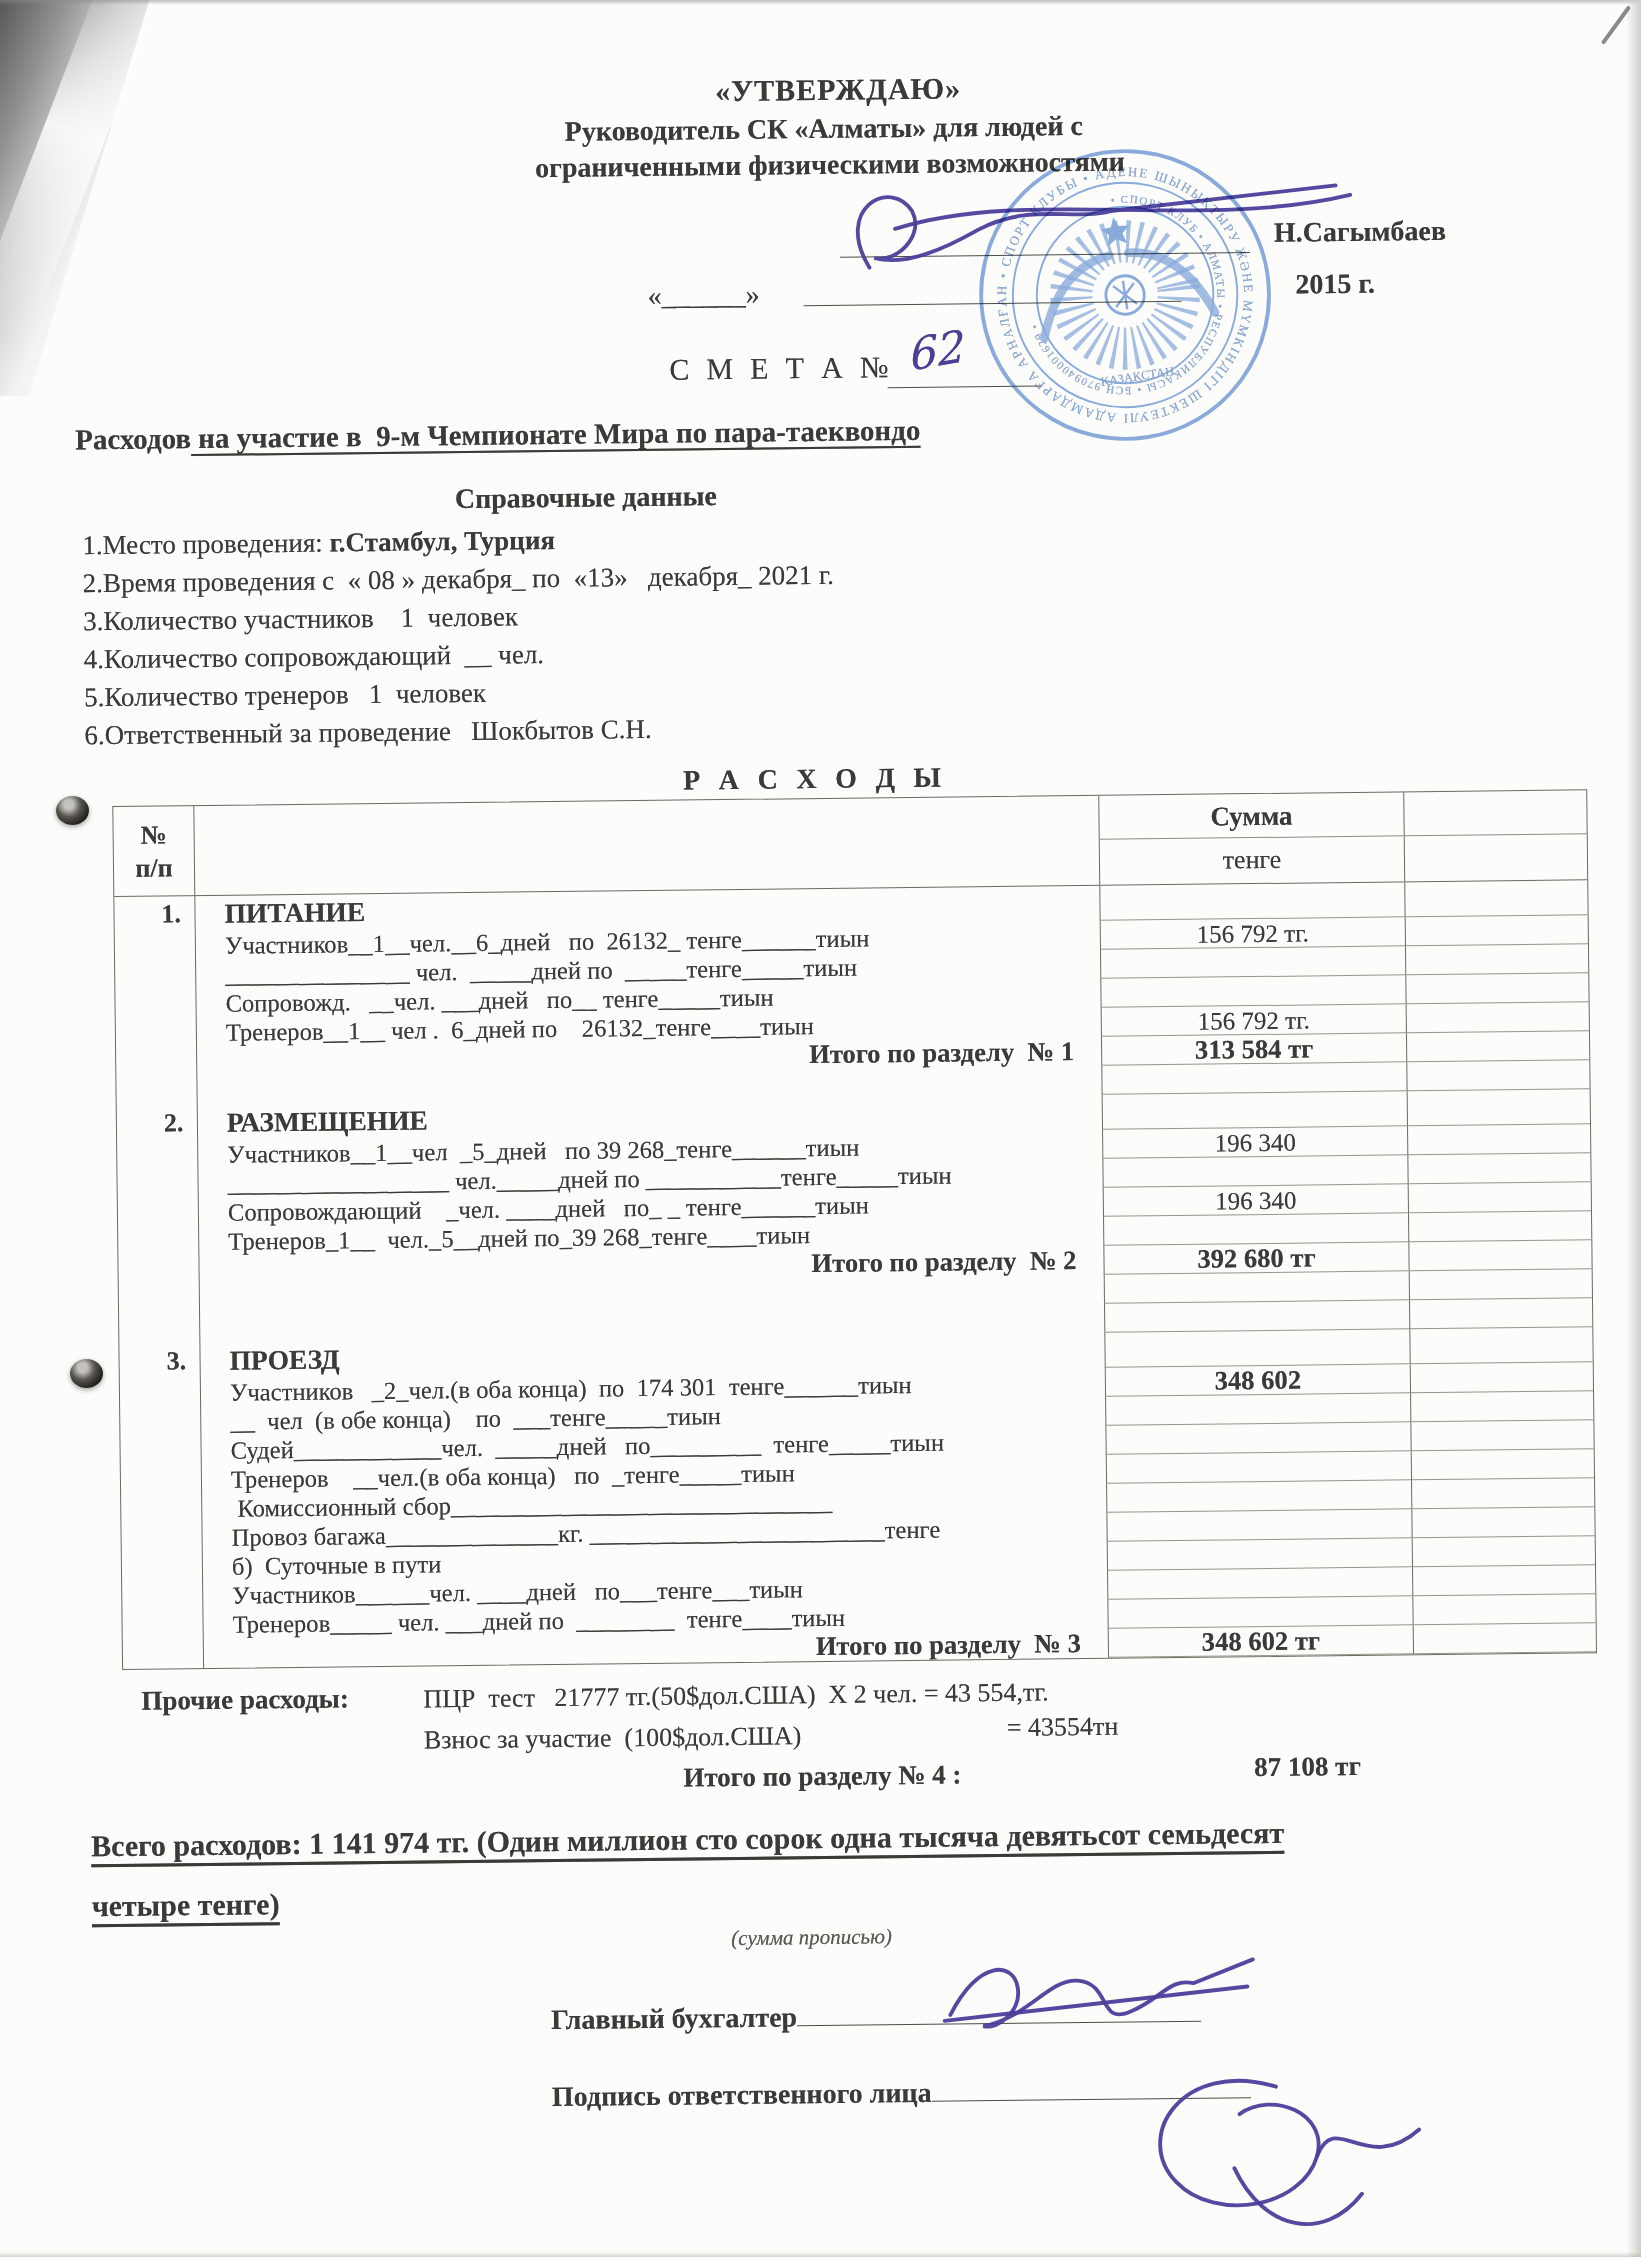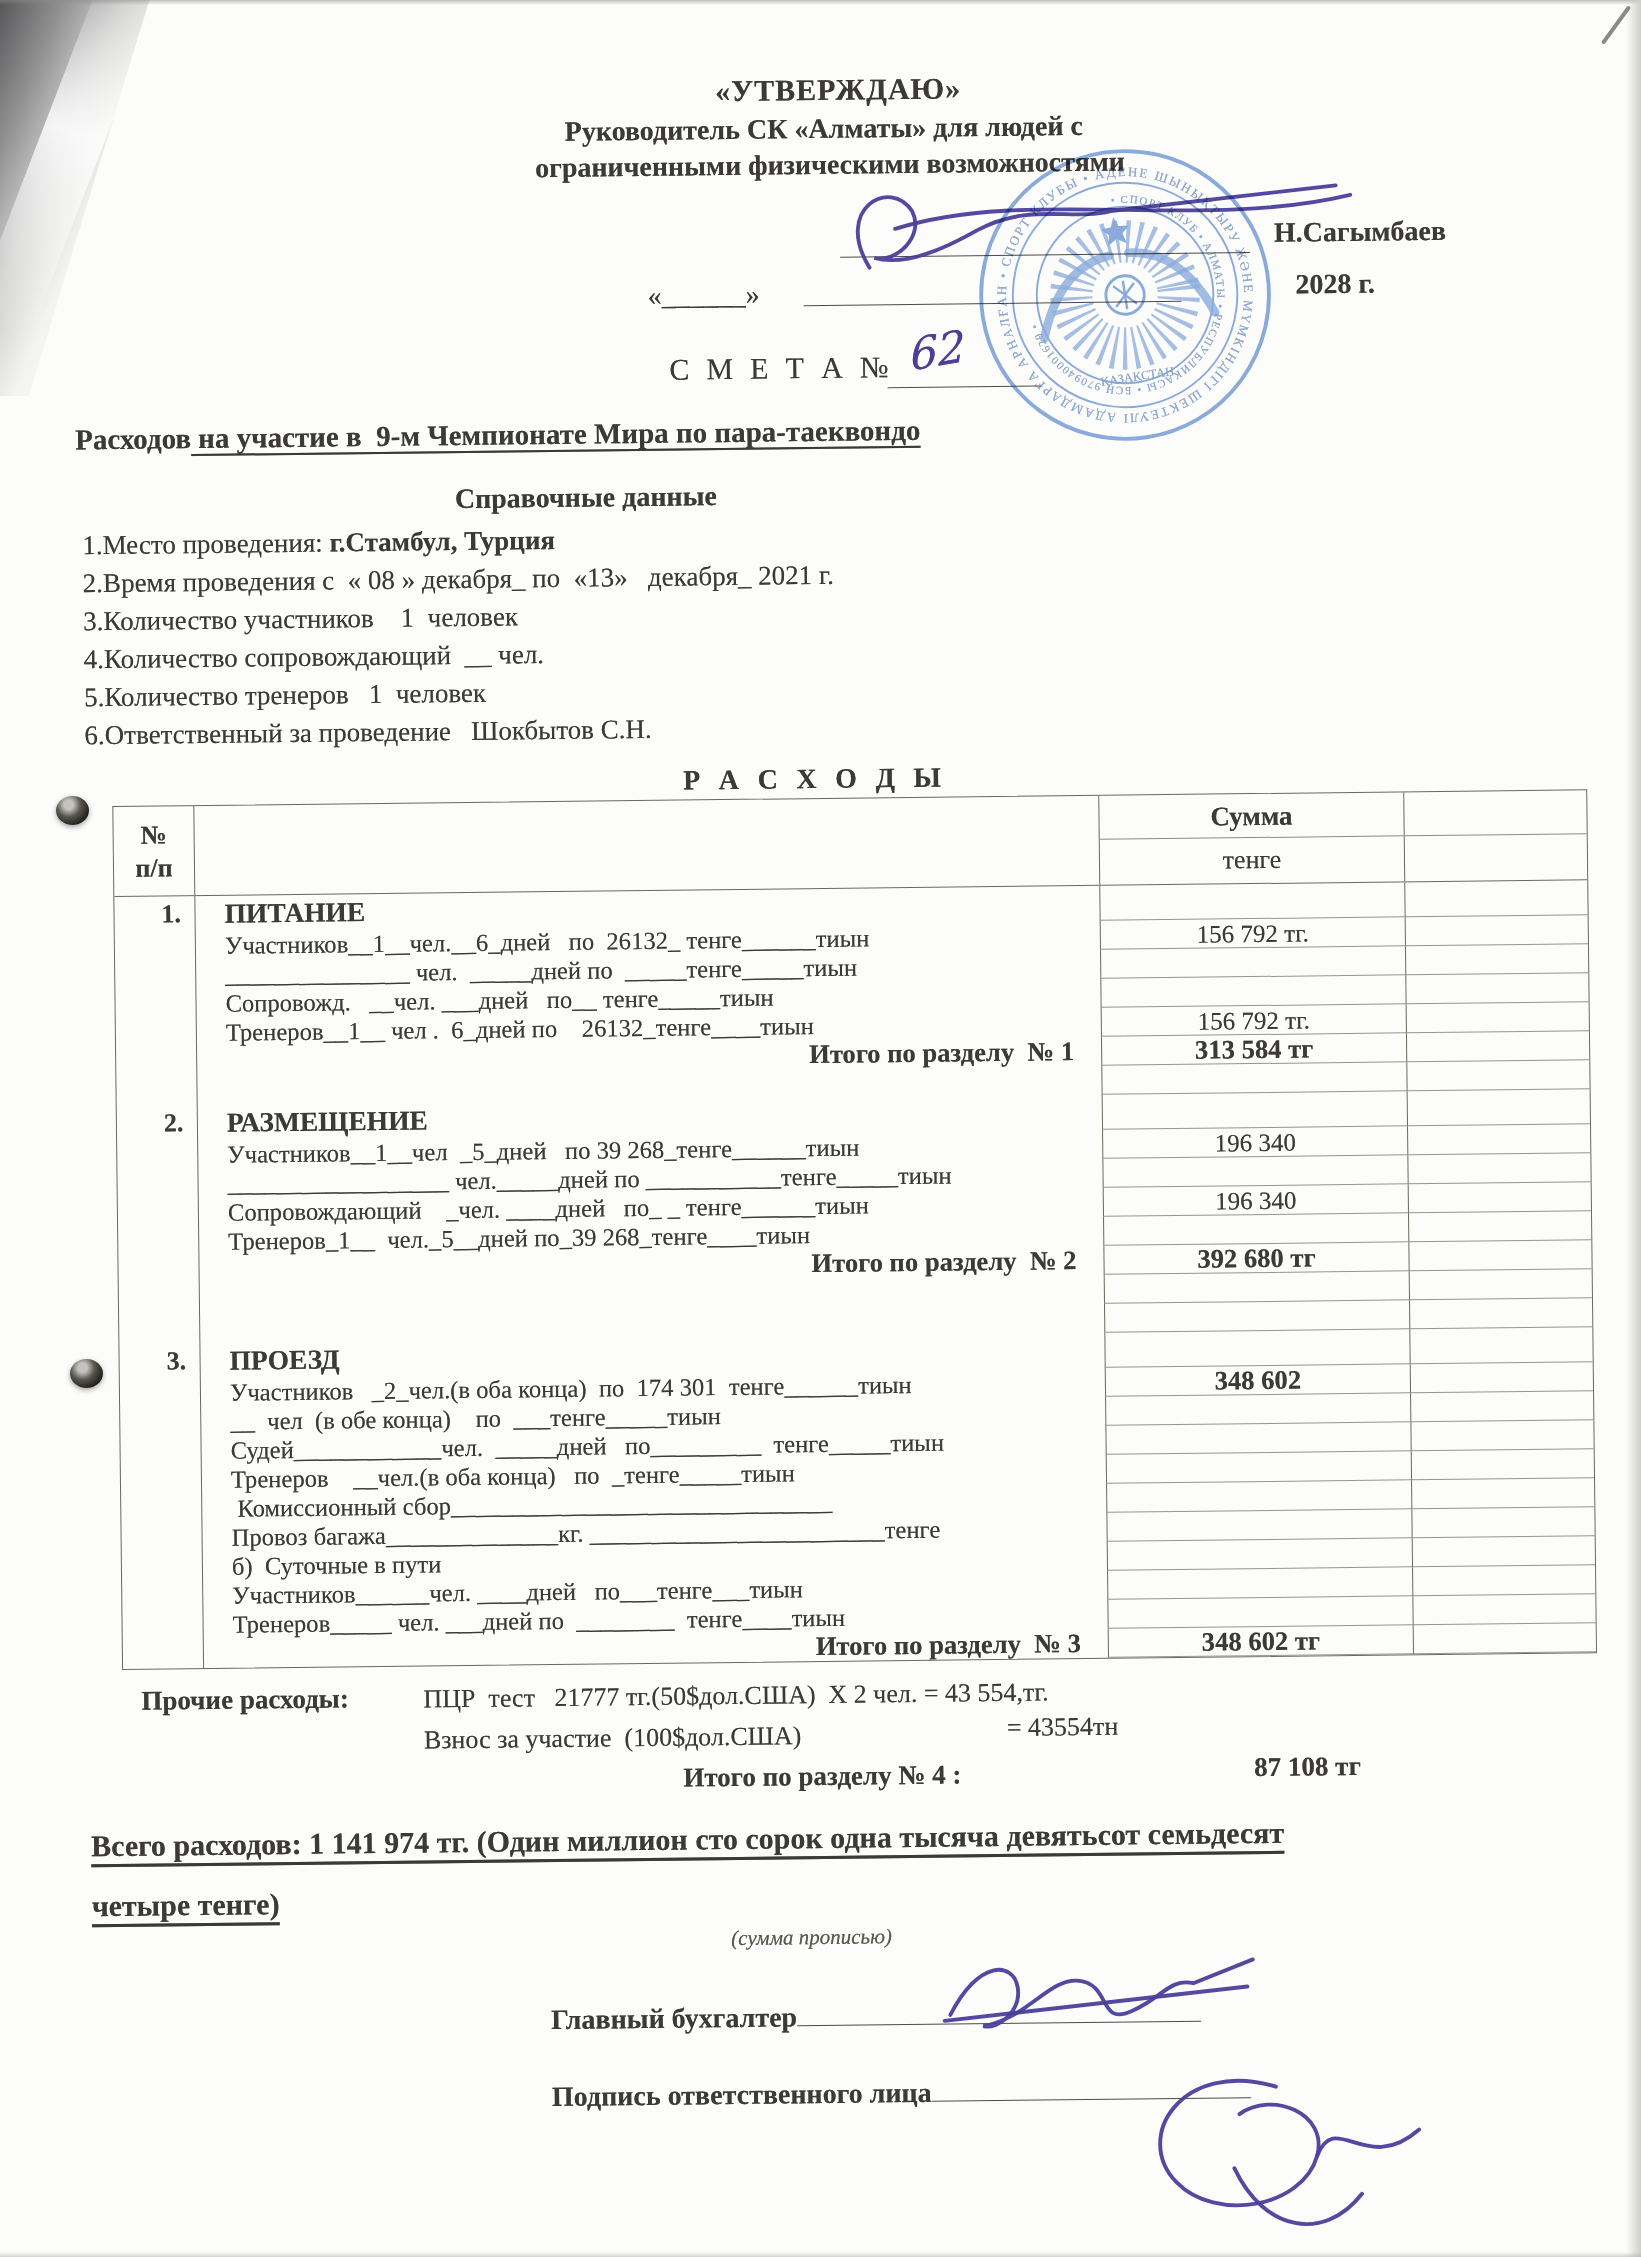--- a/index.html
+++ b/index.html
@@ -114,21 +114,21 @@
 
 <div class="sheet txt">
 
   <div class="abs approve-word">«УТВЕРЖДАЮ»</div>
   <div class="abs head1">Руководитель  СК «Алматы» для людей с</div>
   <div class="abs head2">ограниченными физическими возможностями</div>
   <div class="abs sig-line"></div>
   <div class="abs approver-name">Н.Сагымбаев</div>
   <div class="abs date-quote">«______»</div>
   <div class="abs date-line"></div>
-  <div class="abs year">2028 г.</div>
+  <div class="abs year">2015 г.</div>
 
   <svg class="abs hdr-sign sig" viewBox="0 0 610 135">
     <path d="M95 100 C 58 38 118 6 140 42 C 153 68 122 96 100 90 C 132 99 172 82 208 62 C 262 34 306 54 346 44 L 580 20"></path>
     <path d="M122 60 C 262 18 436 66 595 30"></path>
   </svg>
 
   <svg class="abs stamp" viewBox="0 0 320 320">
     <defs>
       <path id="tp1" d="M160 36 A 124 124 0 1 1 159.9 36"></path>
       <path id="tp2" d="M160 64 A 96 96 0 1 1 159.9 64"></path>

